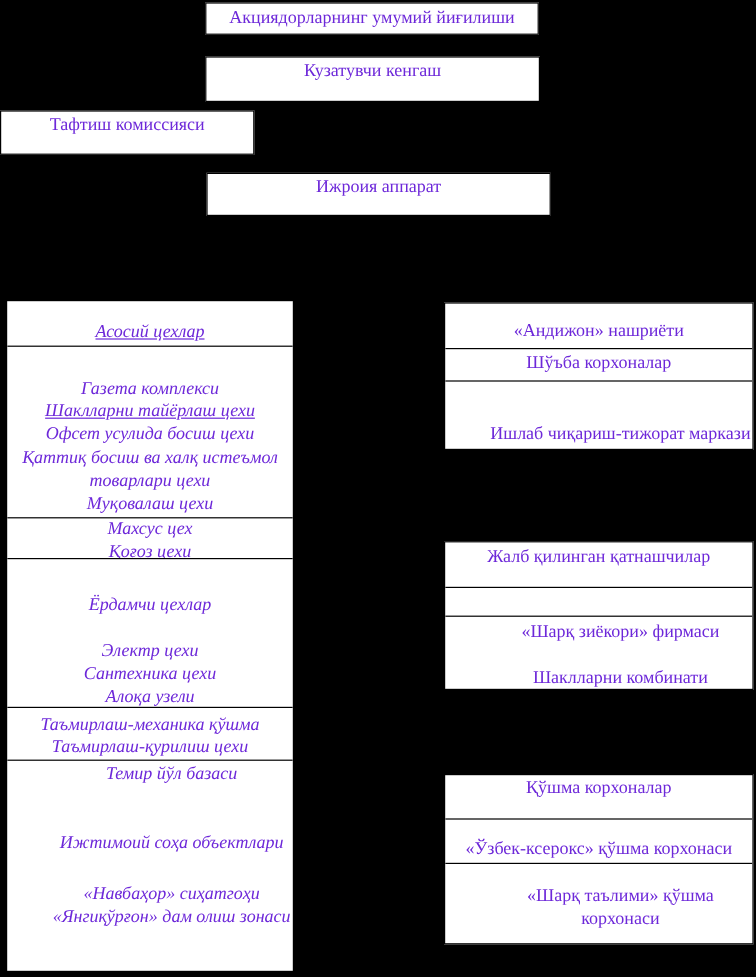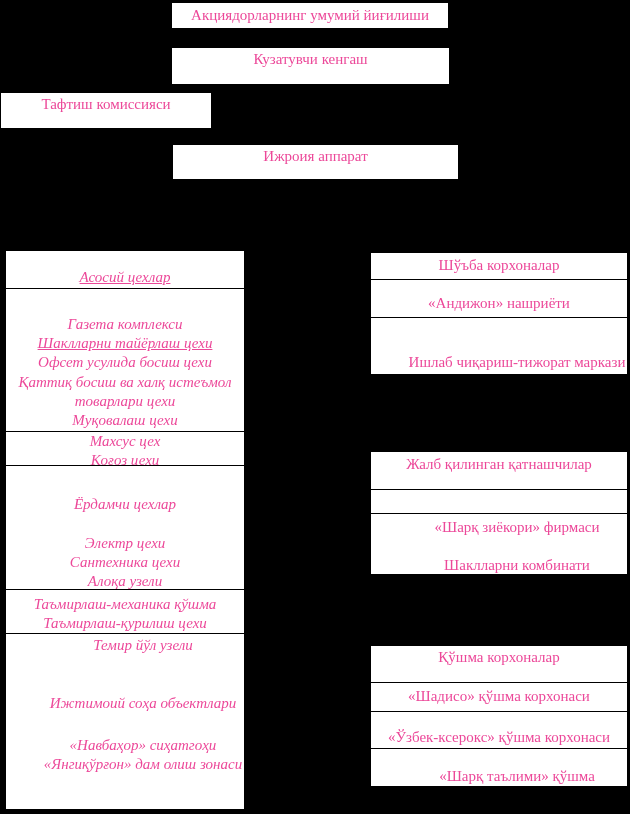--- a/index.html
+++ b/index.html
@@ -1,19 +1,19 @@
 <!DOCTYPE html>
 <html><head>
 <meta charset="utf-8">
 <style>
   * { margin:0; padding:0; box-sizing:border-box; }
   html,body { background:#000; }
   #canvas {
     position:relative; width:630px; height:814px; background:#000000;
-    font-family:"Liberation Serif","DejaVu Serif",serif; color:#ec4899;
+    font-family:"Liberation Serif","DejaVu Serif",serif; color:#6d28d9;
     overflow:hidden;
   }
   .node {
     position:absolute; background:#ffffff; border:1px solid #000;
     text-align:center; font-size:15px; line-height:19.2px; overflow:hidden;
   }
   .panel {
     position:absolute; background:#ffffff; border:1px solid #000;
     text-align:center; font-size:15px; line-height:19.2px; overflow:hidden;
   }
@@ -108,37 +108,37 @@
       <div class="row it">Сантехника цехи</div>
       <div class="row it">Алоқа узели</div>
     </div>
 
     <div class="cell" id="lp-s6">
       <div class="row it">Таъмирлаш-механика қўшма</div>
       <div class="row it">Таъмирлаш-қурилиш цехи</div>
     </div>
 
     <div class="cell last" id="lp-s7">
-      <div class="row it">Темир йўл узели</div>
+      <div class="row it">Темир йўл базаси</div>
       <div class="row sp"></div>
       <div class="row sp"></div>
       <div class="row it">Ижтимоий соҳа объектлари</div>
       <div class="row sp sp-tall"></div>
       <div class="row it">«Навбаҳор» сиҳатгоҳи</div>
       <div class="row it">«Янгиқўрғон» дам олиш зонаси</div>
     </div>
 
   </div>
 
   <div class="panel" id="box-subsidiaries">
+    <div class="cell" id="sub-c2">
+      <div class="row">«Андижон» нашриёти</div>
+    </div>
     <div class="cell" id="sub-c1">
       <div class="row">Шўъба корхоналар</div>
-    </div>
-    <div class="cell" id="sub-c2">
-      <div class="row">«Андижон» нашриёти</div>
     </div>
     <div class="cell last" id="sub-c3">
       <div class="row">Ишлаб чиқариш-тижорат маркази</div>
     </div>
   </div>
 
   <div class="panel" id="box-participants">
     <div class="cell" id="par-c1">
       <div class="row">Жалб қилинган қатнашчилар</div>
     </div>
@@ -147,23 +147,20 @@
       <div class="row">«Шарқ зиёкори» фирмаси</div>
       <div class="row sp"></div>
       <div class="row">Шаклларни комбинати</div>
     </div>
   </div>
 
   <div class="panel" id="box-joint-ventures">
     <div class="cell" id="jv-c1">
       <div class="row">Қўшма корхоналар</div>
     </div>
-    <div class="cell" id="jv-c2">
-      <div class="row">«Шадисо» қўшма корхонаси</div>
-    </div>
     <div class="cell" id="jv-c3">
       <div class="row">«Ўзбек-ксерокс» қўшма корхонаси</div>
     </div>
     <div class="cell last" id="jv-c4">
       <div class="row">«Шарқ таълими» қўшма корхонаси</div>
     </div>
   </div>
 
 </div>
 

